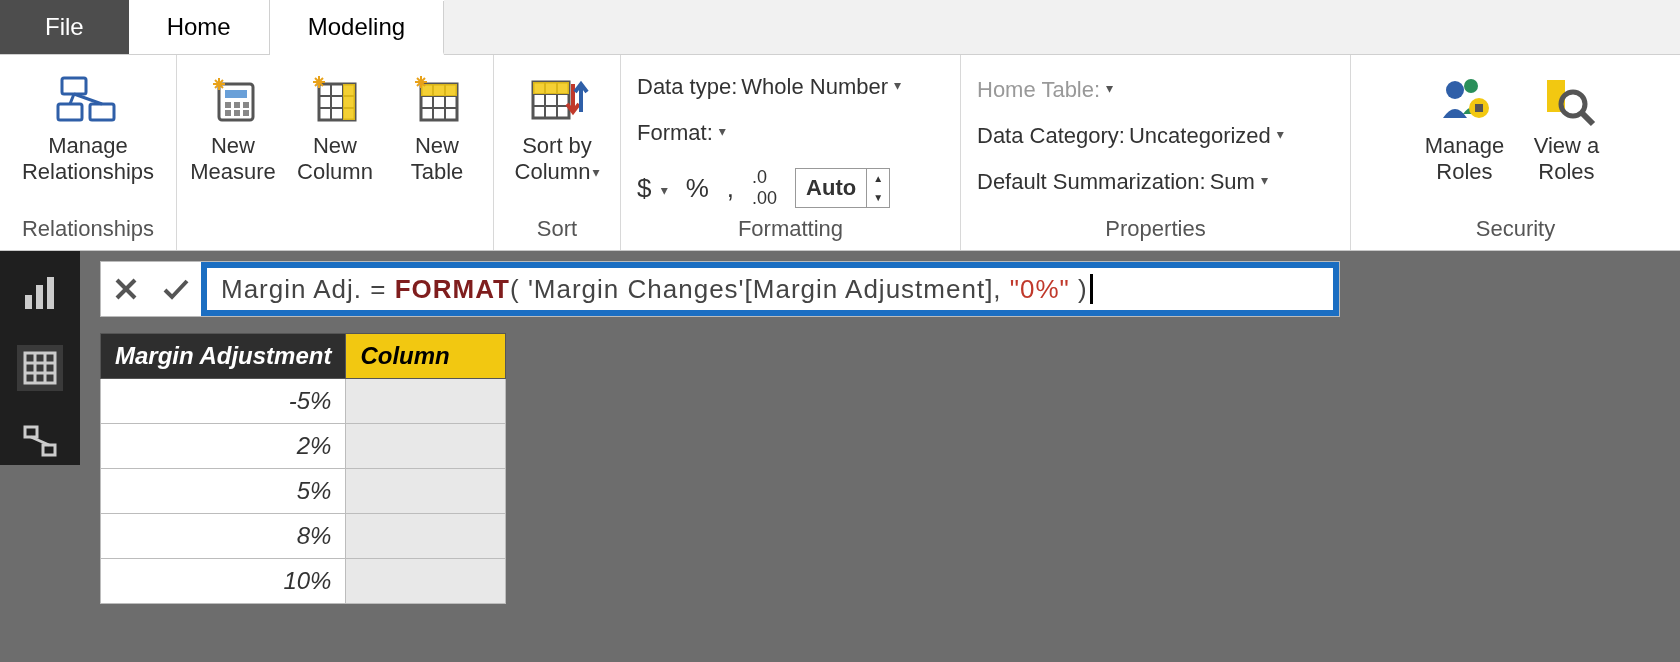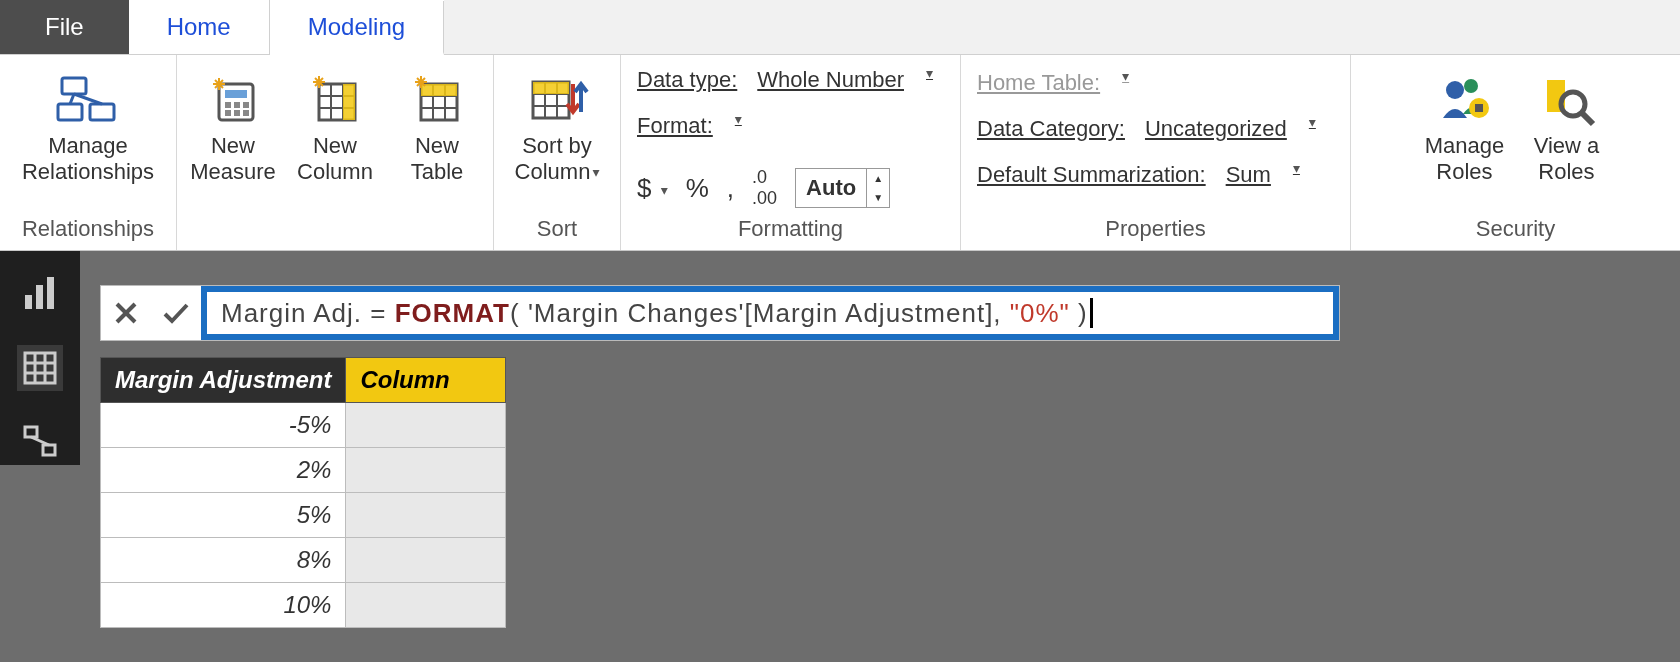--- a/index.html
+++ b/index.html
@@ -1,50 +1,50 @@
 <!DOCTYPE html>
 <html><head>
 <meta charset="utf-8">
 <style>
 * { margin: 0; padding: 0; box-sizing: border-box; font-family: "Segoe UI", Arial, sans-serif; }
 html, body { width: 1680px; height: 662px; overflow: hidden; }
 body { background: #6d6d6d; }
 
 
 .tabbar { display: flex; height: 55px; background: #fff; border-bottom: 1px solid #d0d0d0; }
-.tab { display: flex; align-items: center; justify-content: center; padding: 0 38px; font-size: 24px; color: #1d4ed8; border-right: 1px solid #d0d0d0; cursor: pointer; }
+.tab { display: flex; align-items: center; justify-content: center; padding: 0 38px; font-size: 24px; color: #000000; border-right: 1px solid #d0d0d0; cursor: pointer; }
 .tab-file { background: #4d4d4d; color: #fff; border-right: none; padding: 0 45px; }
 .tab-active { background: #fff; border-bottom: 3px solid #fff; position: relative; top: 1px; }
 .tabbar .filler { flex: 1; background: #f1f1f1; }
 
 
 .ribbon { display: flex; background: #fff; height: 196px; border-bottom: 1px solid #c8c8c8; }
 .group { display: flex; flex-direction: column; border-right: 1px solid #d8d8d8; padding: 6px 8px 0 8px; }
 .group-body { display: flex; flex: 1; align-items: flex-start; justify-content: center; gap: 6px; padding-top: 6px;}
 .group-label { text-align: center; font-size: 22px; color: #555; padding: 6px 0 8px; }
 .big-btn { display: flex; flex-direction: column; align-items: center; justify-content: flex-start; width: 96px; text-align: center; font-size: 22px; line-height: 26px; color: #333; cursor: pointer; padding-top: 4px; }
 .big-btn .icon { width: 60px; height: 56px; margin-bottom: 6px; display:flex; align-items:center; justify-content:center; }
 .big-btn.wide { width: 160px; }
 .caret { font-size: 14px; color: #555; margin-left: 2px; display:inline-block; transform: translateY(-2px);}
-.mini-field { display:flex; gap:20px; font-size: 22px; color:#333; height: 40px; text-decoration: underline; }
+.mini-field { display:flex; align-items:center; gap:4px; font-size: 22px; color:#333; height: 40px; }
 .mini-field.greyed { color:#999; }
 .fmt-row { display:flex; align-items:center; gap:18px; font-size: 26px; color:#333; margin-top:8px;}
 .fmt-box { display:flex; align-items:center; border:1px solid #999; height:40px; }
 .fmt-box .val { width:70px; text-align:center; font-size:22px;font-weight:bold; }
 .spin { display:flex; flex-direction:column; border-left:1px solid #999; }
 .spin div { width:22px; height:19px; display:flex; align-items:center; justify-content:center; font-size:10px; color:#333; cursor:pointer;}
 .stack { display:flex; flex-direction:column; gap:6px; padding:4px 8px; }
 
 
 .workspace { display:flex; height: calc(662px - 55px - 196px); }
 .viewbar { width: 80px; background: #1f1f1f; display:flex; flex-direction:column; align-items:center; padding-top:20px; gap:28px; }
 .viewbar .item { width:46px; height:46px; display:flex; align-items:center; justify-content:center; cursor:pointer;}
 .viewbar .item.active { background:#3a3a3a; }
 .viewbar-wrap { position:relative; }
-.canvas { flex:1; background:#6d6d6d; position:relative;margin-top:24px; }
+.canvas { flex:1; background:#6d6d6d; position:relative; }
 
 
 .formula-wrap { position:absolute; left:20px; right:340px; top:10px; height:56px; background:#fff; border:1px solid #bbb; display:flex; align-items:center; }
 .fbtn { width:50px; height:100%; display:flex; align-items:center; justify-content:center; font-size:30px; color:#555; cursor:pointer; }
 .formula-box { flex:1; height:100%; display:flex; align-items:center; border:6px solid #1b6ec2; font-family: Consolas, 'Courier New', monospace; font-size:26px; letter-spacing:1px; padding:0 14px; white-space:pre; overflow:hidden;}
 .t-func { color:#7f1d1d; font-weight:600;}
 .t-str  { color:#c0392b; }
 .t-norm { color:#444; }
 .cursor { display:inline-block; width:3px; height:30px; background:#000; vertical-align:middle; margin-left:2px;}
 

